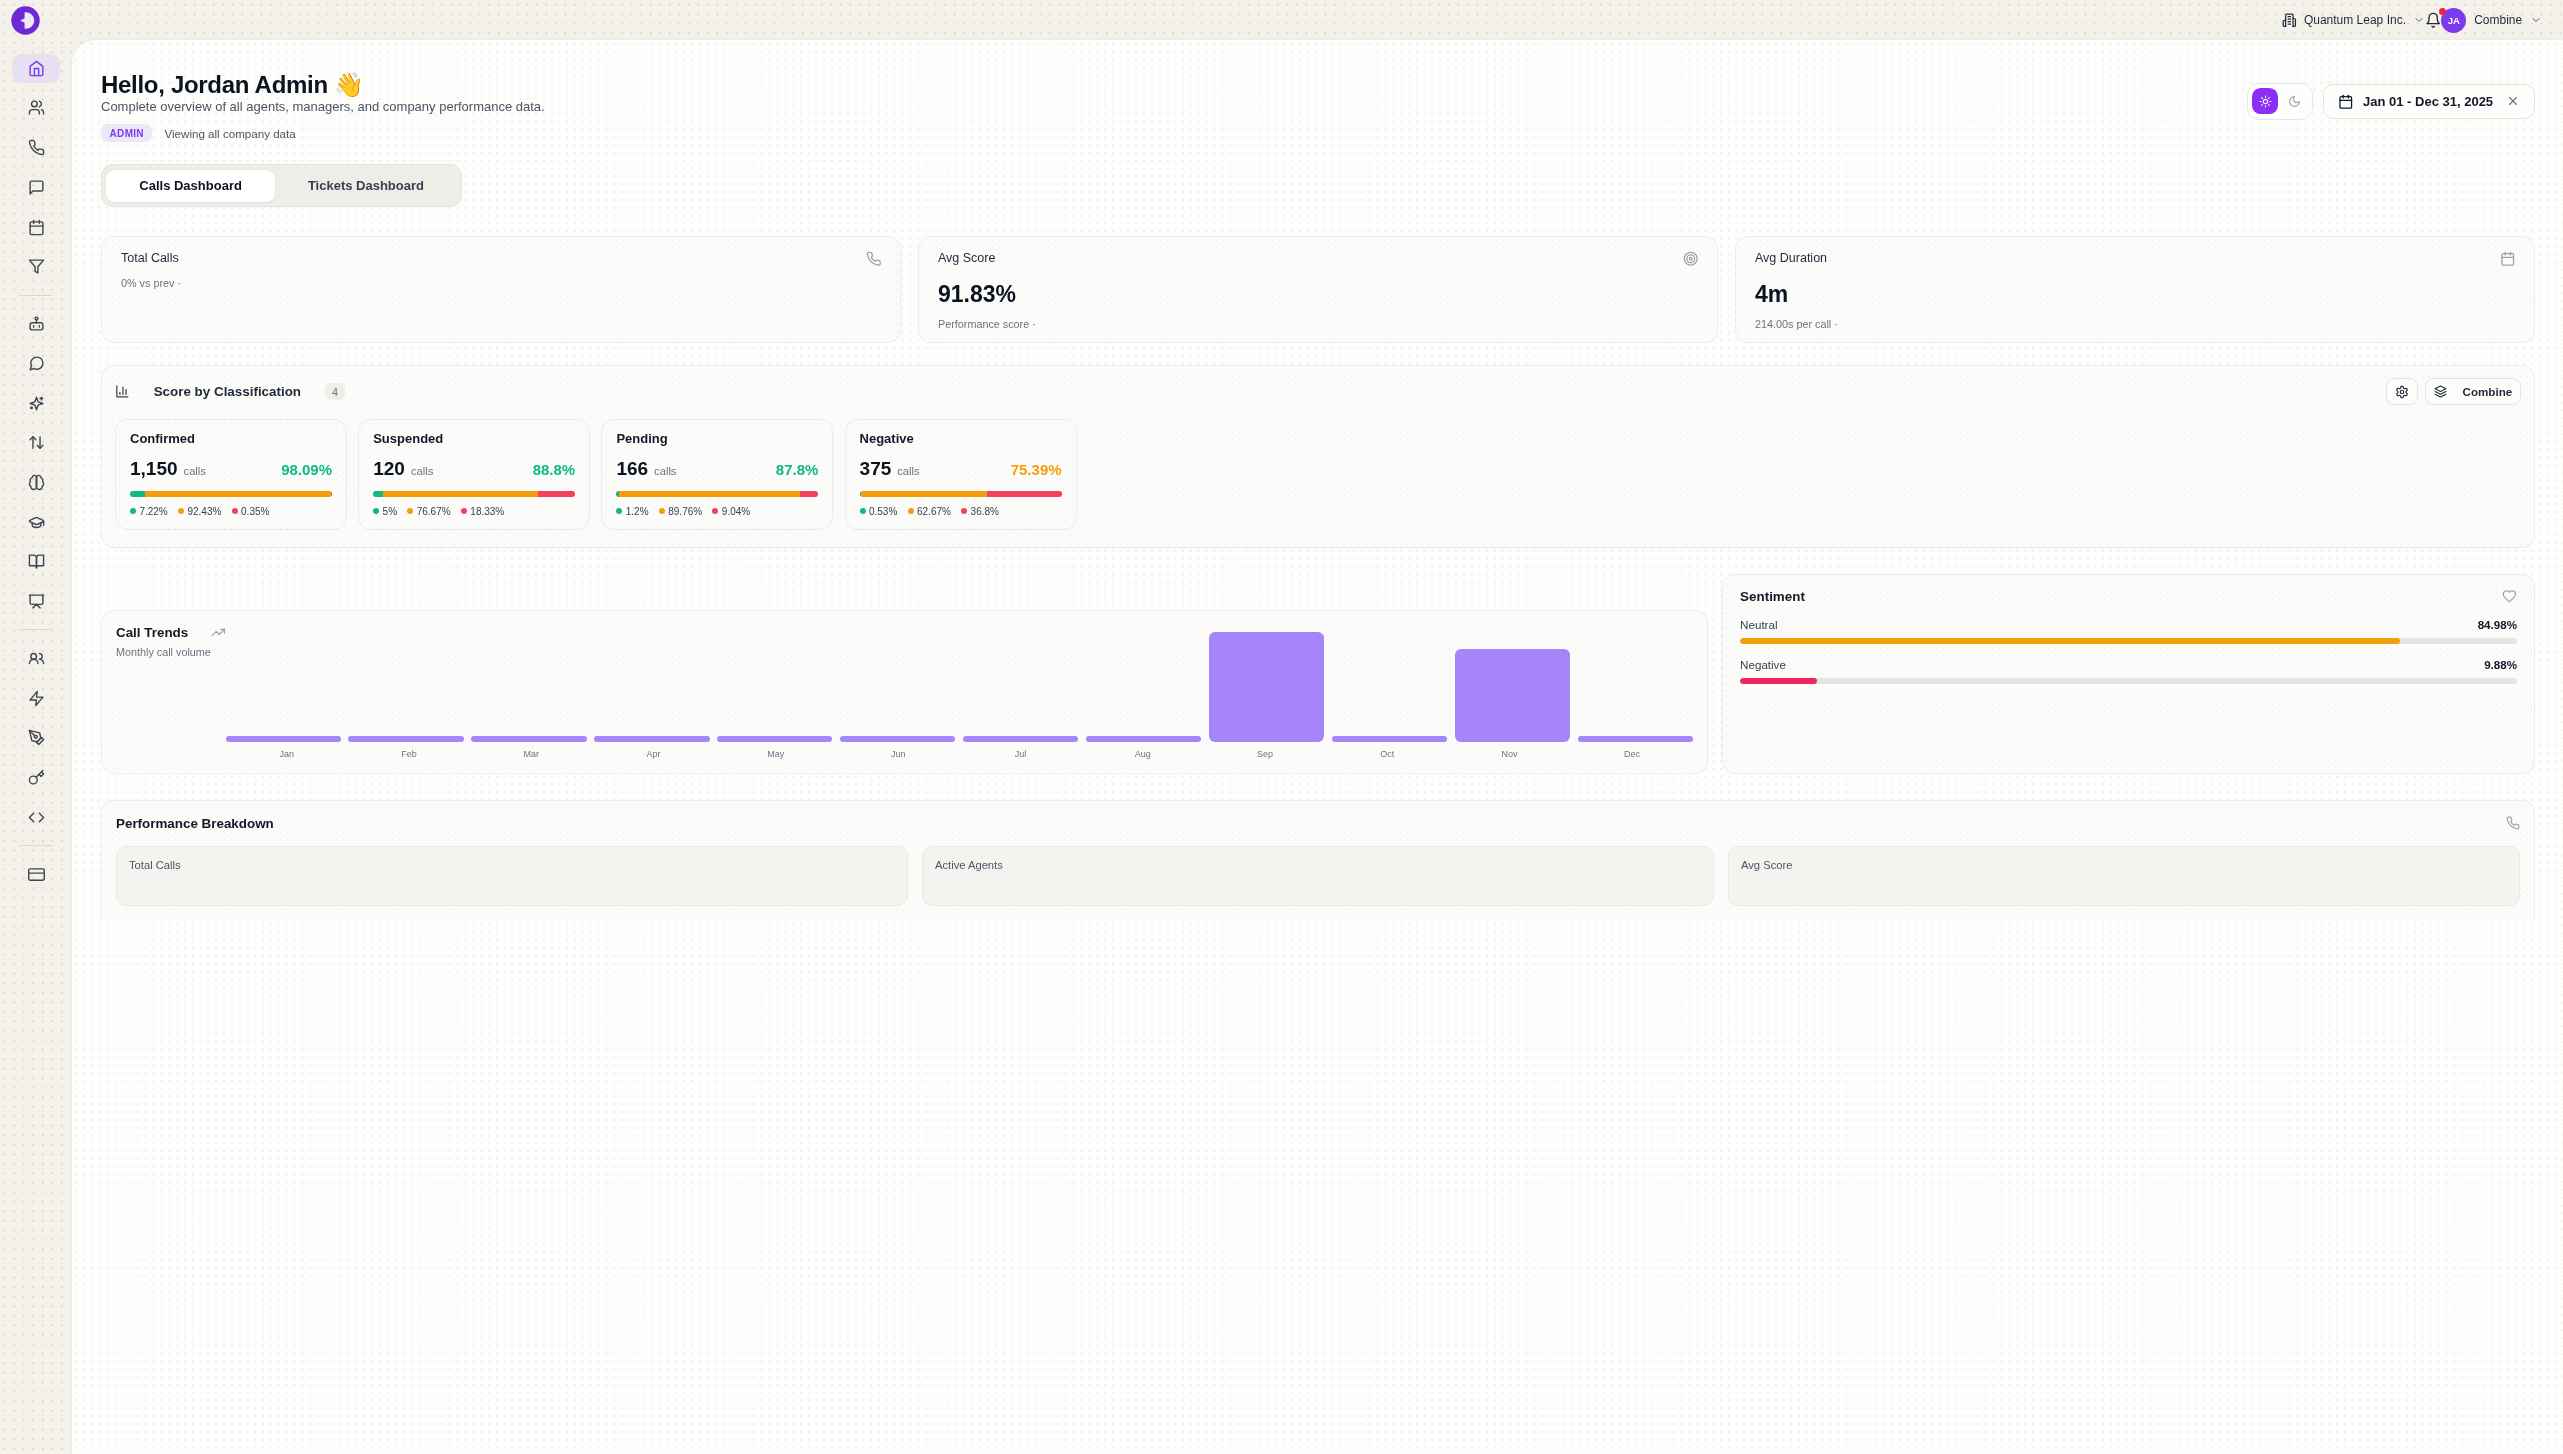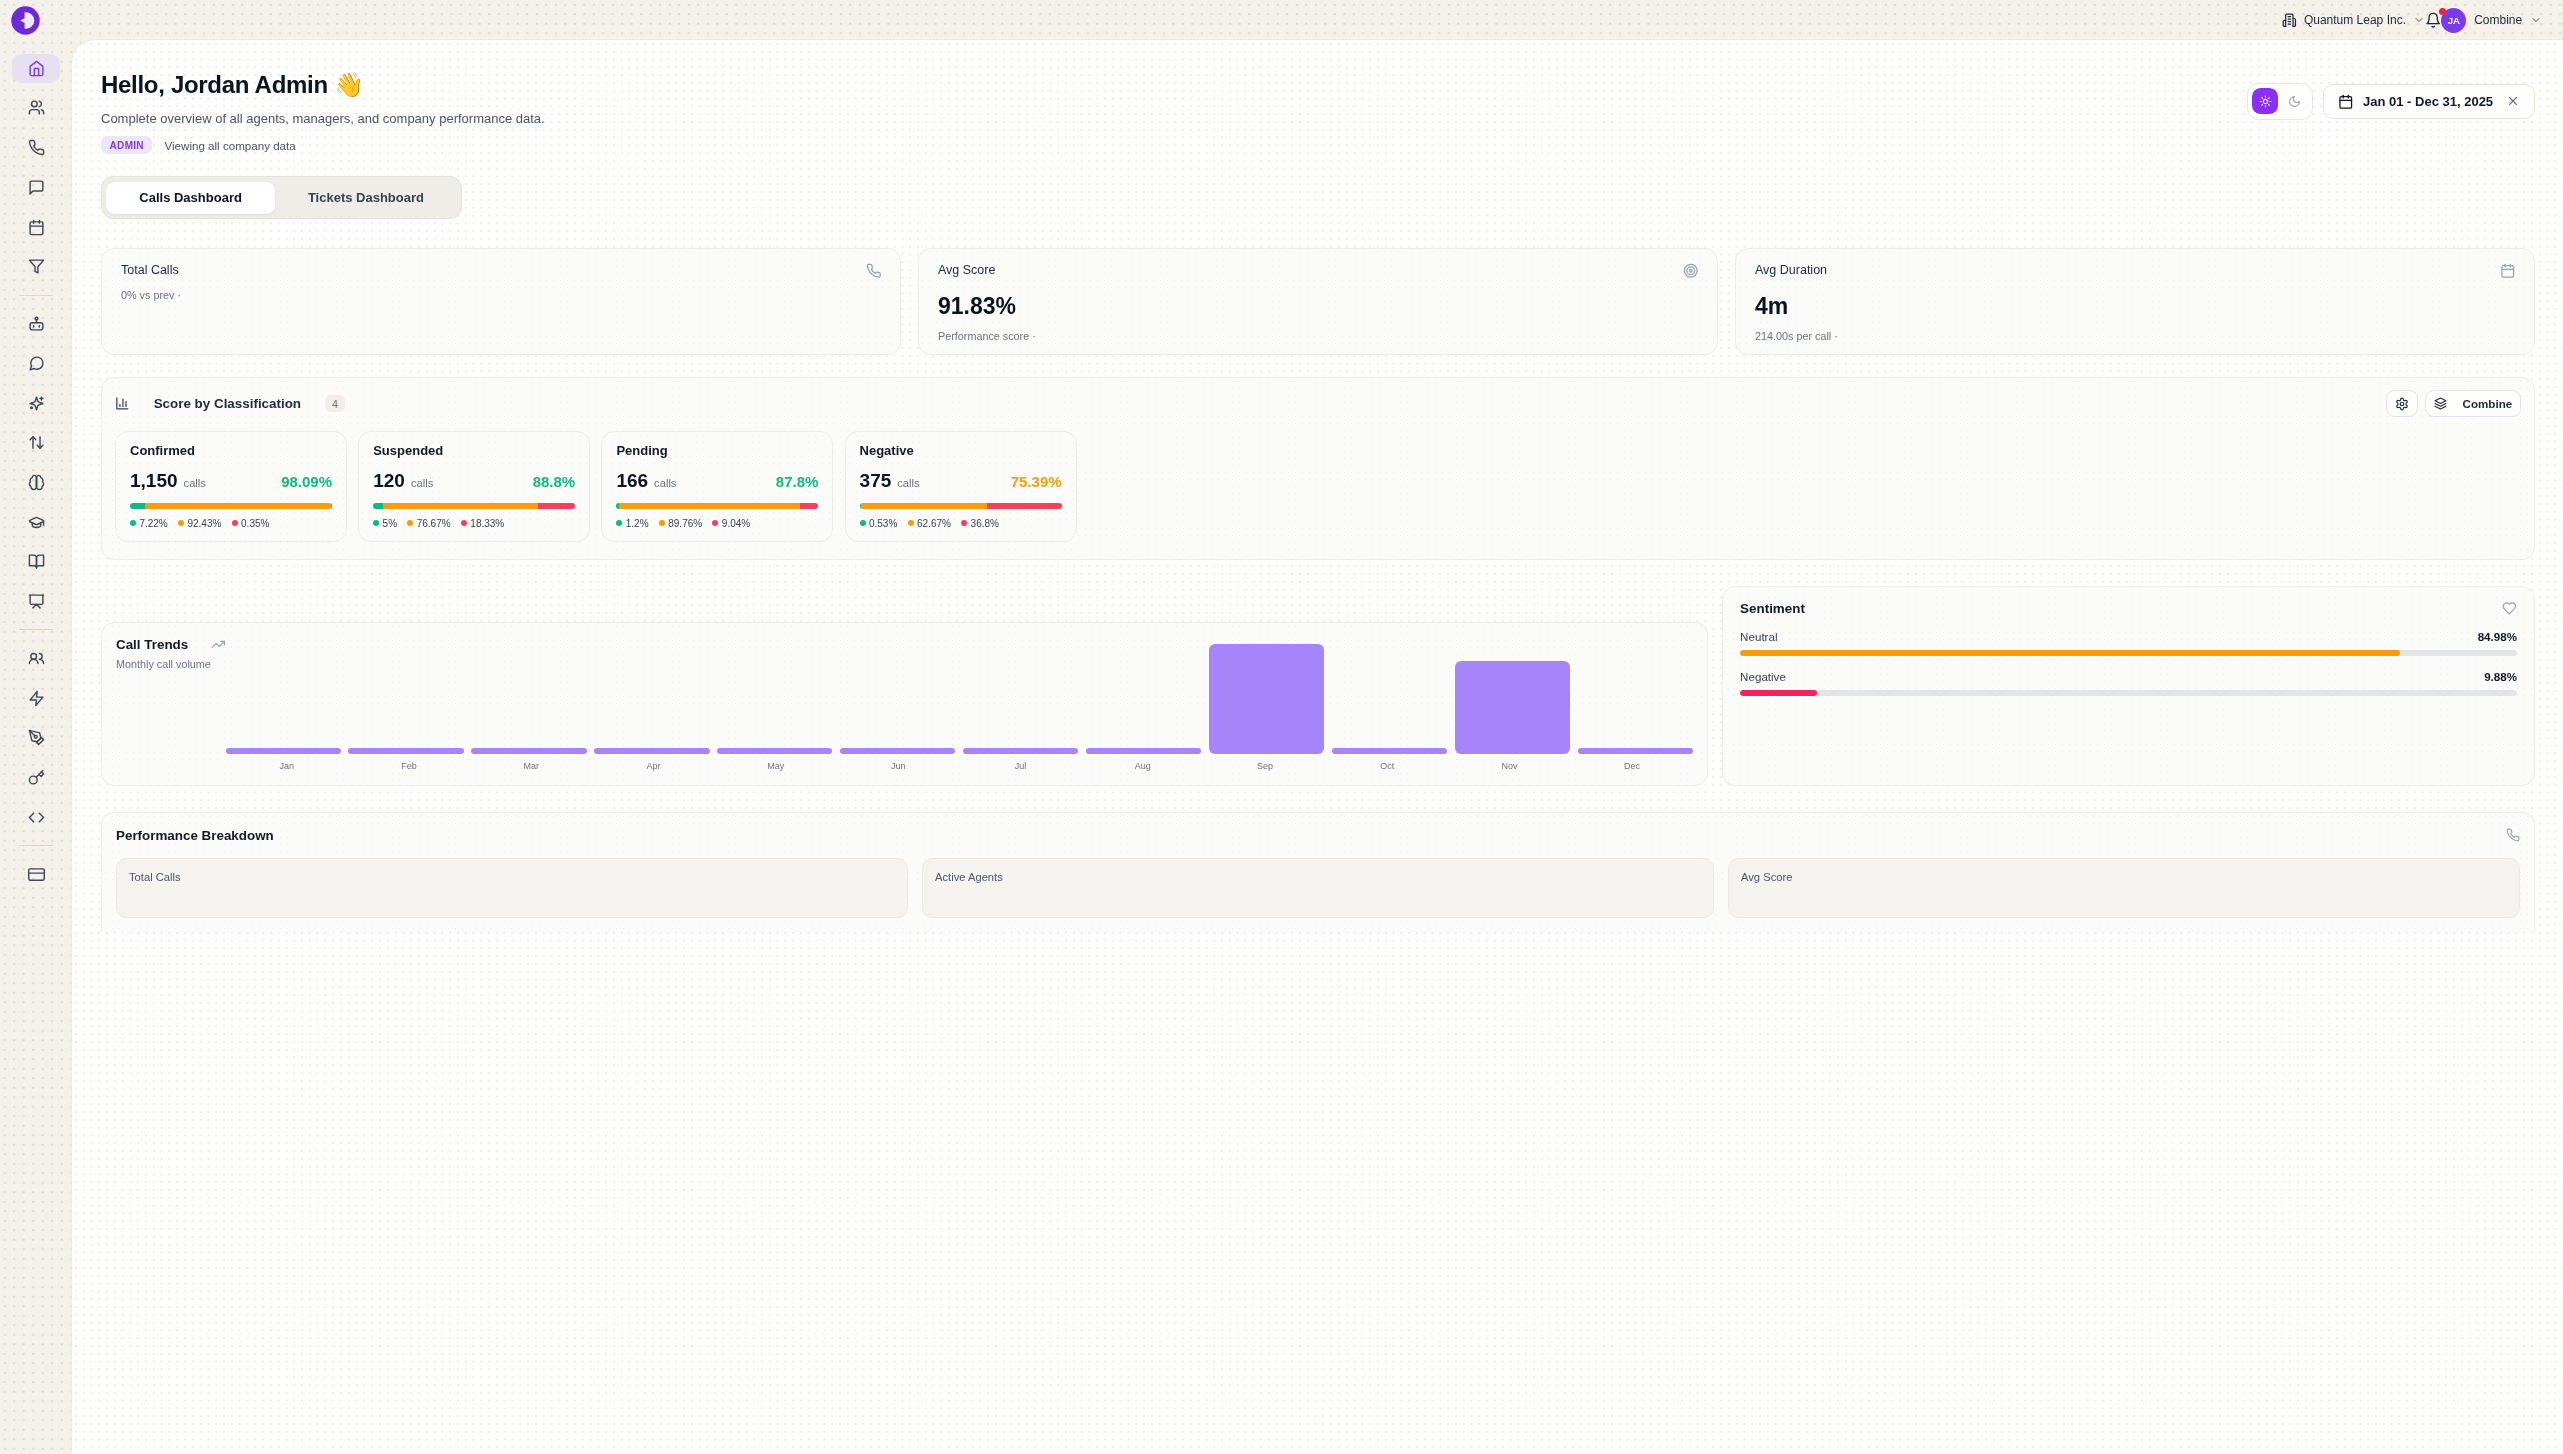--- a/index.html
+++ b/index.html
@@ -41,21 +41,21 @@
     background-size:7.8px 7.8px;
     border-top-left-radius:22.4px;
     box-shadow:0 0 0 0.9px #eceae3;
     padding:31px 28px 0 29px;
     overflow:hidden;
   }
 
   
   .header-row { display:flex; justify-content:space-between; align-items:flex-start; }
   h1 { font-size:24px; font-weight:800; letter-spacing:-0.3px; color:#0b1220; }
-  .subtitle { margin-top:12px; font-size:13px; color:#4b5563; }
+  .subtitle { font-size:13px; color:#4b5563; }
   .badge-row { margin-top:10.3px; display:flex; align-items:center; gap:12px; }
   .role-badge { background:#ece7f6; color:#7c3aed; font-size:10px; font-weight:700; letter-spacing:0.3px; padding:3.4px 8.6px; border-radius:7px; }
   .viewing-note { font-size:11.6px; color:#4b5563; }
 
   .header-controls { display:flex; align-items:center; gap:10.3px; margin-top:12px; }
   .theme-toggle { background:#fefefd; border:0.9px solid #e7e3ef; border-radius:12px; padding:4.3px; display:flex; align-items:center; gap:3.4px; }
   .theme-btn { width:26px; height:26px; border-radius:8.6px; display:flex; align-items:center; justify-content:center; cursor:pointer; color:#9ca3af; }
   .theme-btn.on { background:#8b2ff5; color:#fff; }
   .date-btn { background:#fefefd; border:0.9px solid #e5e2da; border-radius:10.3px; padding:8.6px 14px; display:flex; align-items:center; gap:9.5px; cursor:pointer; }
   .date-btn .cal { color:#111827; }

